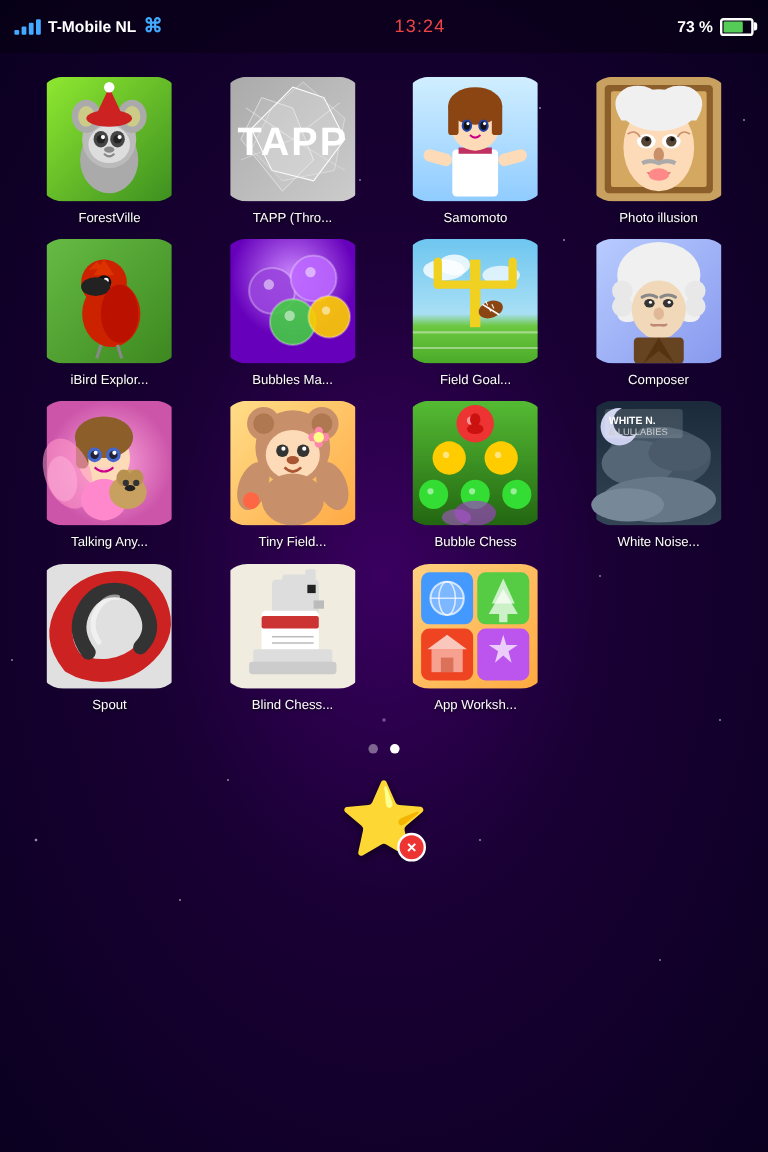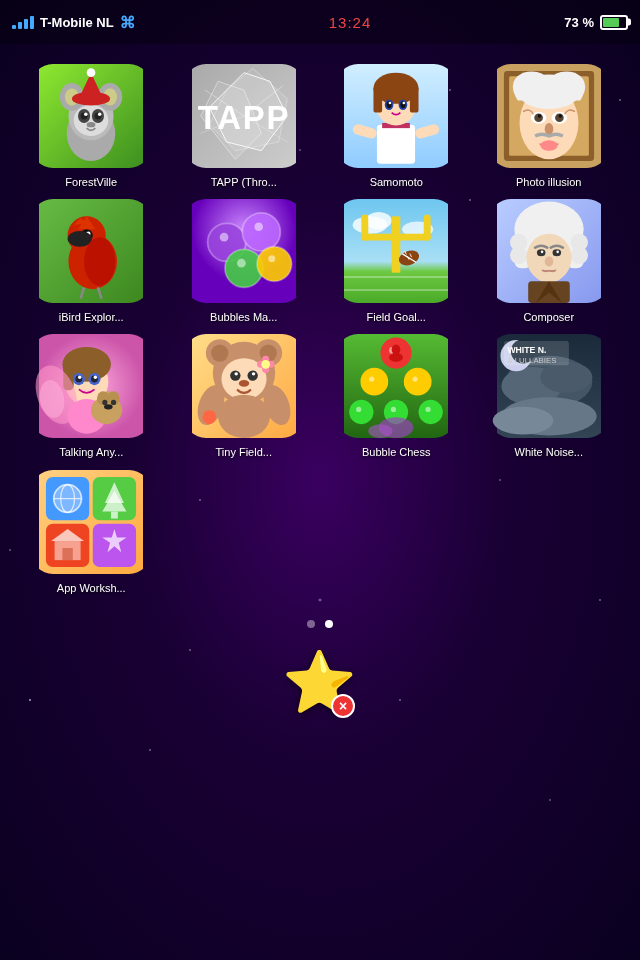--- a/index.html
+++ b/index.html
@@ -681,21 +681,62 @@
         <text x="12" y="22" font-size="10" fill="#fff" font-family="Helvetica" font-weight="bold">WHITE N.</text>
         <text x="12" y="33" font-size="9" fill="#ccc" font-family="Helvetica">&amp; LULLABIES</text>
 
         <ellipse cx="60" cy="95" rx="55" ry="22" fill="#667788"></ellipse>
         <ellipse cx="30" cy="100" rx="35" ry="16" fill="#778899"></ellipse>
       </svg>
     </div>
     <span class="app-label">White Noise...</span>
   </div>
 
-
+  <div class="app-item">
+    <div class="app-icon">
+      <svg viewBox="0 0 120 120" xmlns="http://www.w3.org/2000/svg">
+        <rect width="120" height="120" fill="#e0e0e0"></rect>
+
+        <path d="M25 95 Q5 70 20 45 Q35 20 65 18 Q95 16 105 40 Q115 65 95 85 Q80 100 60 102 Q40 104 25 95 Z" fill="none" stroke="#cc2222" stroke-width="22" stroke-linecap="round"></path>
+
+        <path d="M40 85 Q25 65 35 45 Q45 25 65 25 Q85 25 95 45 Q105 65 90 80" fill="none" stroke="#333" stroke-width="14" stroke-linecap="round"></path>
+
+        <path d="M50 75 Q40 60 48 45 Q56 30 68 32" fill="none" stroke="rgba(255,255,255,0.5)" stroke-width="5" stroke-linecap="round"></path>
+      </svg>
+    </div>
+    <span class="app-label">Spout</span>
+  </div>
+
+  <div class="app-item">
+    <div class="app-icon">
+      <svg viewBox="0 0 120 120" xmlns="http://www.w3.org/2000/svg">
+        <rect width="120" height="120" fill="#f0ece0"></rect>
+
+        <rect x="40" y="15" width="45" height="35" fill="#ddd" rx="4"></rect>
+        <rect x="50" y="10" width="25" height="15" fill="#ddd" rx="3"></rect>
+
+        <rect x="72" y="5" width="10" height="18" fill="#ddd" rx="2"></rect>
+
+        <rect x="74" y="20" width="8" height="8" fill="#222"></rect>
+
+        <rect x="80" y="35" width="10" height="8" fill="#bbb"></rect>
+
+        <rect x="30" y="45" width="55" height="40" fill="#fff" rx="4"></rect>
+
+        <rect x="22" y="82" width="76" height="15" fill="#ddd" rx="3"></rect>
+        <rect x="18" y="94" width="84" height="12" fill="#ccc" rx="3"></rect>
+
+        <rect x="30" y="50" width="55" height="12" fill="#cc3333" rx="2"></rect>
+
+        <line x1="40" y1="70" x2="80" y2="70" stroke="#bbb" stroke-width="1.5"></line>
+        <line x1="40" y1="76" x2="80" y2="76" stroke="#bbb" stroke-width="1.5"></line>
+      </svg>
+    </div>
+    <span class="app-label">Blind Chess...</span>
+  </div>
 
   <div class="app-item">
     <div class="app-icon">
       <svg viewBox="0 0 120 120" xmlns="http://www.w3.org/2000/svg">
         <defs>
             <linearGradient id="aw1" x1="0" y1="0" x2="1" y2="1">
               <stop offset="0%" stop-color="#ffd080"></stop>
               <stop offset="100%" stop-color="#ffaa40"></stop>
             </linearGradient>
           </defs>

